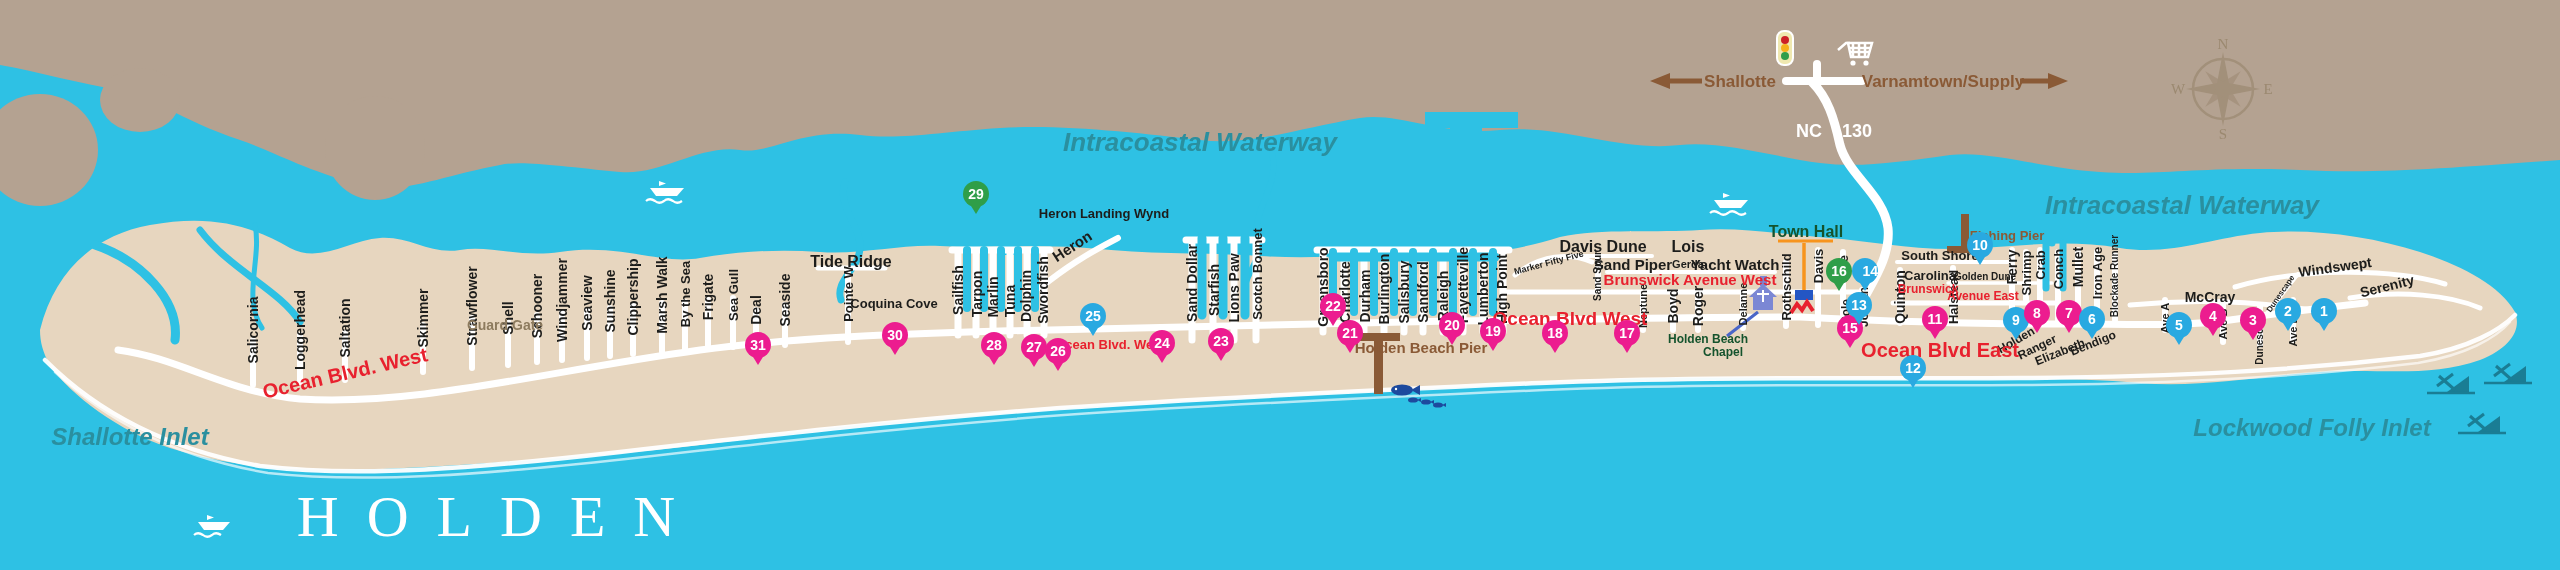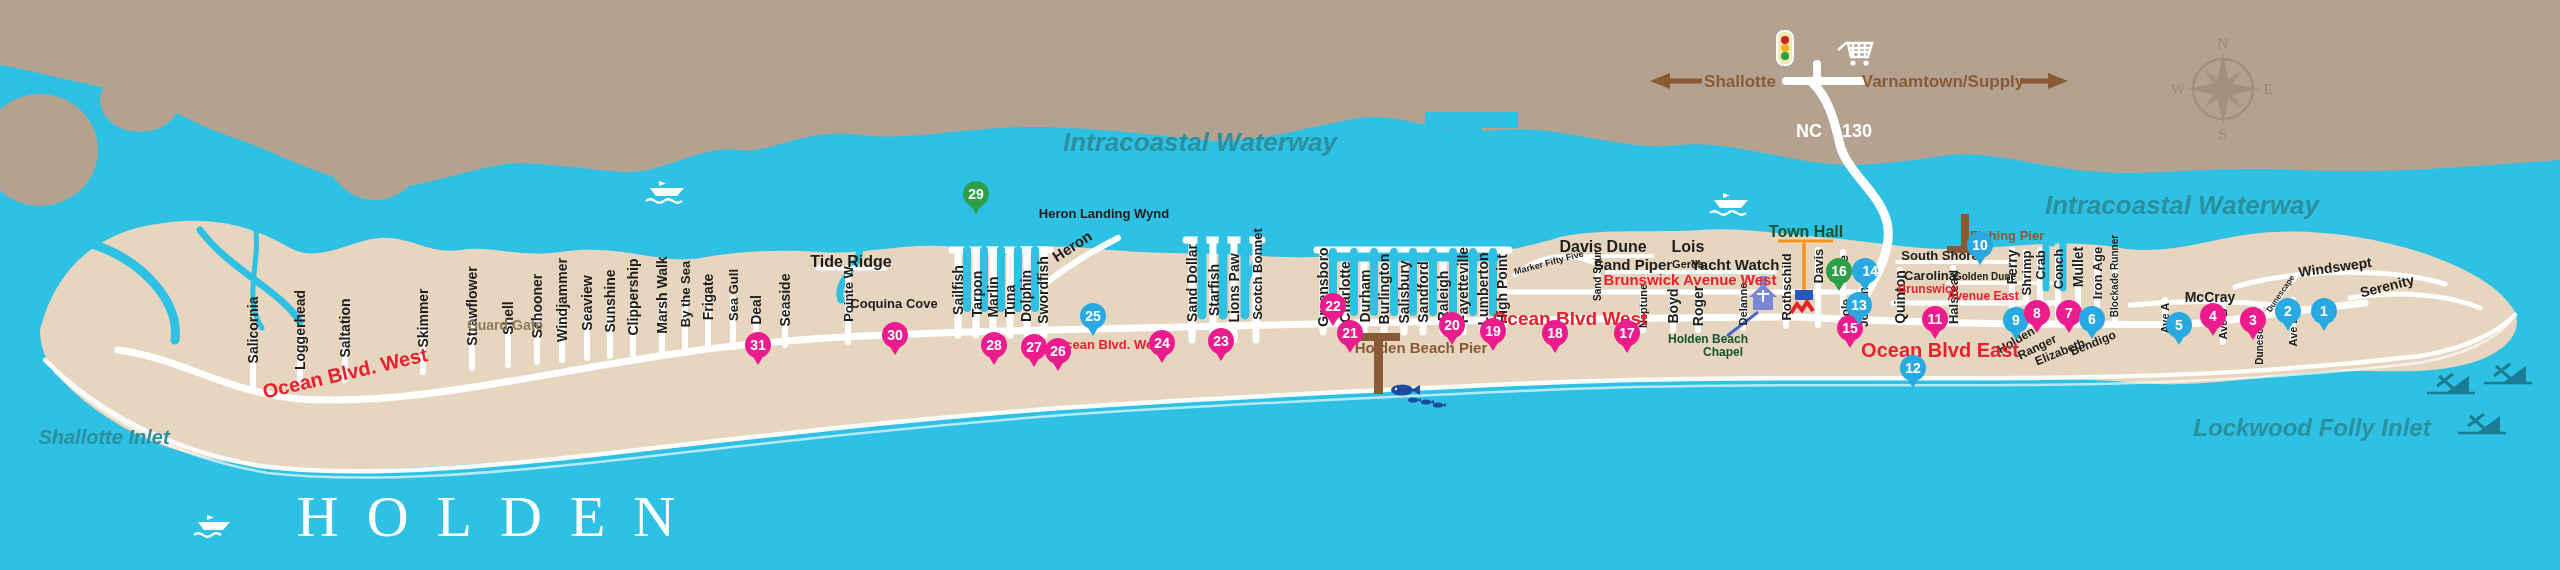--- a/index.html
+++ b/index.html
@@ -308,21 +308,21 @@
       <div class="lbl st" style="left: 2281px; top: 294px; font-size: 8px; transform: translate(-50%, -50%) rotate(-55deg);">Dunescape</div>
       <div class="lbl red" style="left: 345px; top: 373px; font-size: 20px; transform: translate(-50%, -50%) rotate(-13deg);">Ocean Blvd. West</div>
       <div class="lbl red" style="left: 1110px; top: 344px; font-size: 13px; transform: translate(-50%, -50%);">Ocean Blvd. West</div>
       <div class="lbl red" style="left: 1570px; top: 318px; font-size: 19px; transform: translate(-50%, -50%);">Ocean Blvd West</div>
       <div class="lbl red" style="left: 1690px; top: 279px; font-size: 15px; transform: translate(-50%, -50%);">Brunswick Avenue West</div>
       <div class="lbl red" style="left: 1928px; top: 289px; font-size: 12px; transform: translate(-50%, -50%);">Brunswick</div>
       <div class="lbl red" style="left: 1983px; top: 296px; font-size: 12px; transform: translate(-50%, -50%);">Avenue East</div>
       <div class="lbl red" style="left: 1940px; top: 350px; font-size: 20px; transform: translate(-50%, -50%);">Ocean Blvd East</div>
       <div class="lbl wtr" style="left: 1200px; top: 142px; font-size: 26px; transform: translate(-50%, -50%);">Intracoastal Waterway</div>
       <div class="lbl wtr" style="left: 2182px; top: 205px; font-size: 26px; transform: translate(-50%, -50%);">Intracoastal Waterway</div>
-      <div class="lbl wtr" style="left: 104px; top: 437px; font-size: 20px; transform: translate(-50%, -50%);">Shallotte Inlet</div>
+      <div class="lbl wtr" style="left: 130px; top: 437px; font-size: 24px; transform: translate(-50%, -50%);">Shallotte Inlet</div>
       <div class="lbl wtr" style="left: 2312px; top: 428px; font-size: 24px; transform: translate(-50%, -50%);">Lockwood Folly Inlet</div>
       <div class="lbl brn" style="left: 1740px; top: 81px; font-size: 17px; transform: translate(-50%, -50%);">Shallotte</div>
       <div class="lbl brn" style="left: 1943px; top: 81px; font-size: 17px; transform: translate(-50%, -50%);">Varnamtown/Supply</div>
       <div class="lbl brn" style="left: 1421px; top: 347px; font-size: 15px; transform: translate(-50%, -50%);">Holden Beach Pier</div>
       <div class="lbl brn" style="left: 2007px; top: 235px; font-size: 13px; transform: translate(-50%, -50%);">Fishing Pier</div>
       <div class="lbl gg" style="left: 505px; top: 325px; font-size: 14px; transform: translate(-50%, -50%);">Guard Gate</div>
       <div class="lbl blu" style="left: 1806px; top: 232px; font-size: 16px; transform: translate(-50%, -50%);">Town Hall</div>
       <div class="lbl blu" style="left: 1708px; top: 339px; font-size: 12px; transform: translate(-50%, -50%);">Holden Beach</div>
       <div class="lbl blu" style="left: 1723px; top: 352px; font-size: 12px; transform: translate(-50%, -50%);">Chapel</div>
       <div class="lbl wht" style="left: 1809px; top: 131px; font-size: 18px; transform: translate(-50%, -50%);">NC</div>

